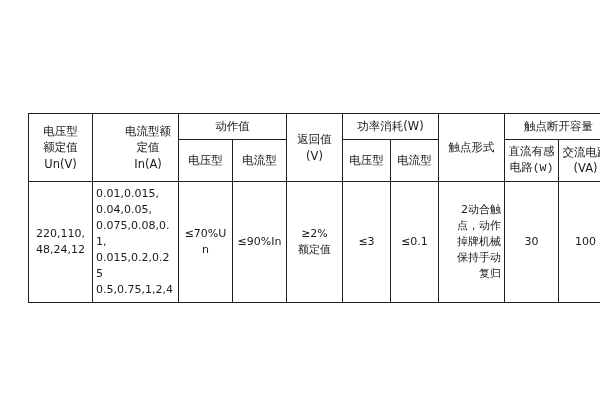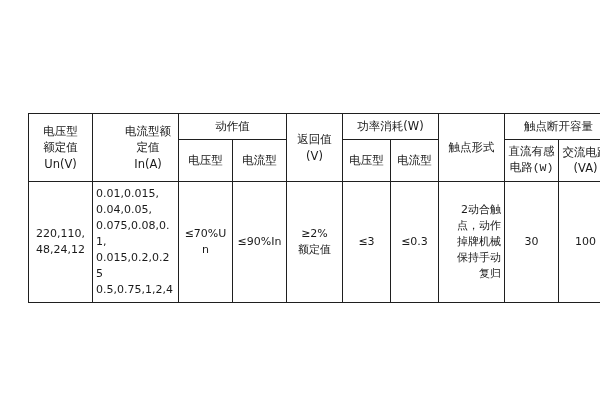--- a/index.html
+++ b/index.html
@@ -108,21 +108,21 @@
         <td class="cell-body left-pad" style="white-space:pre-line; text-align:left;">0.01,0.015,
 0.04,0.05,
 0.075,0.08,0.1,
 0.015,0.2,0.25
 0.5,0.75,1,2,4</td>
         <td class="cell-body" style="white-space:pre-line;">≤70%Un</td>
         <td class="cell-body" style="white-space:pre-line;">≤90%In</td>
         <td class="cell-body" style="white-space:pre-line;">≥2%
 额定值</td>
         <td class="cell-body" style="white-space:pre-line;">≤3</td>
-        <td class="cell-body" style="white-space:pre-line;">≤0.3</td>
+        <td class="cell-body" style="white-space:pre-line;">≤0.1</td>
         <td class="cell-body" style="white-space:pre-line; text-align:right; padding-left:6px;">2动合触
 点，动作
 掉牌机械
 保持手动
 复归</td>
         <td class="cell-body" style="white-space:pre-line;">30</td>
         <td class="cell-body" style="white-space:pre-line;">100</td>
       </tr>
     </tbody>
   </table>

